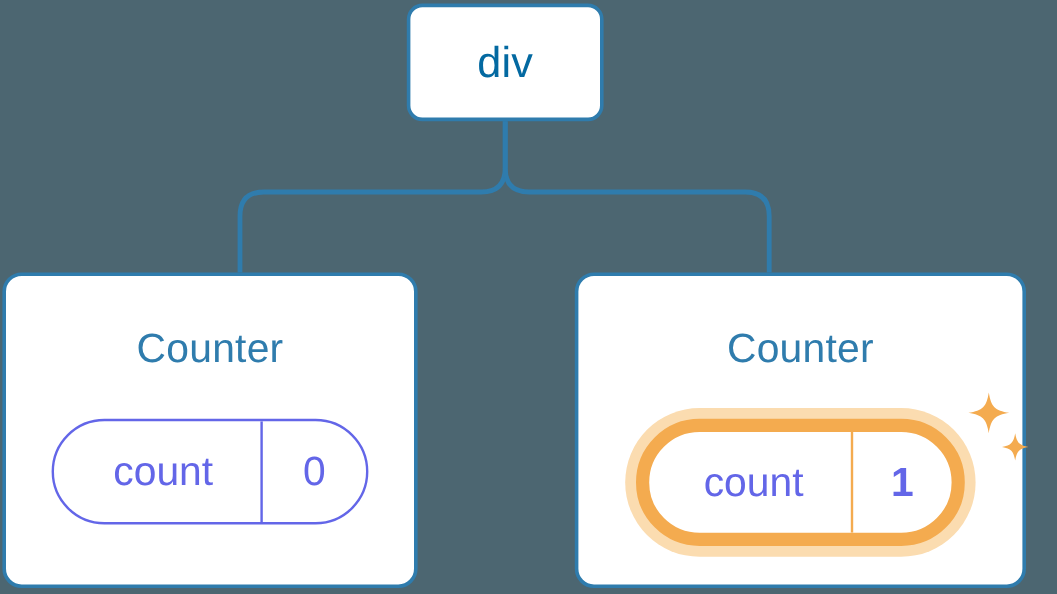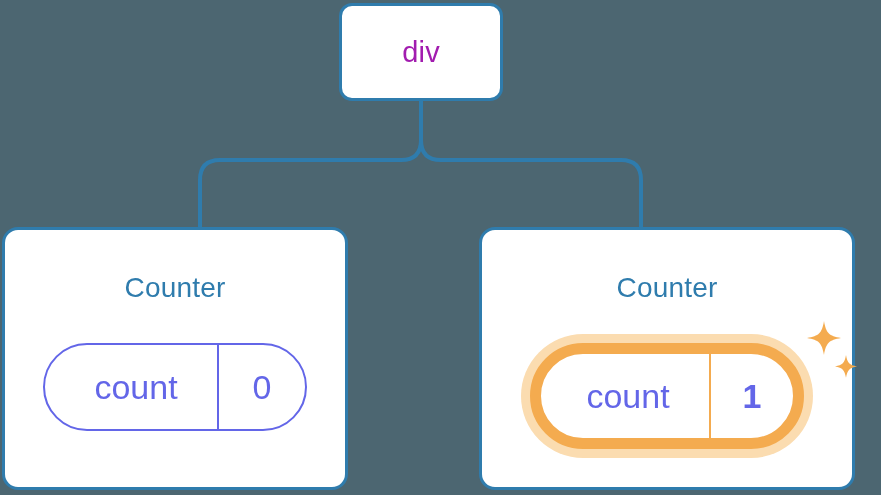--- a/index.html
+++ b/index.html
@@ -40,37 +40,37 @@
   }
   .node-root {
     left: 339px;
     top: 3px;
     width: 164px;
     height: 98px;
     justify-content: center;
     border-radius: 13px;
   }
   .node-root .node-title {
-    font-size: 29px;
-    color: #a21caf;
+    font-size: 36px;
+    color: #0369a1;
     letter-spacing: 0.2px;
     line-height: 1;
   }
 
   .node-child {
     top: 227px;
     height: 263px;
     border-radius: 16px;
     padding-top: 44px;
   }
   .node-left  { left: 2px;   width: 346px; }
   .node-right { left: 479px; width: 376px; }
 
   .node-child .node-title {
-    font-size: 28px;
+    font-size: 34px;
     color: #2f7cad;
     line-height: 1;
     letter-spacing: 0.2px;
   }
 
   
   .pill-wrap {
     position: relative;
     margin-top: 41px;
     display: inline-block;

